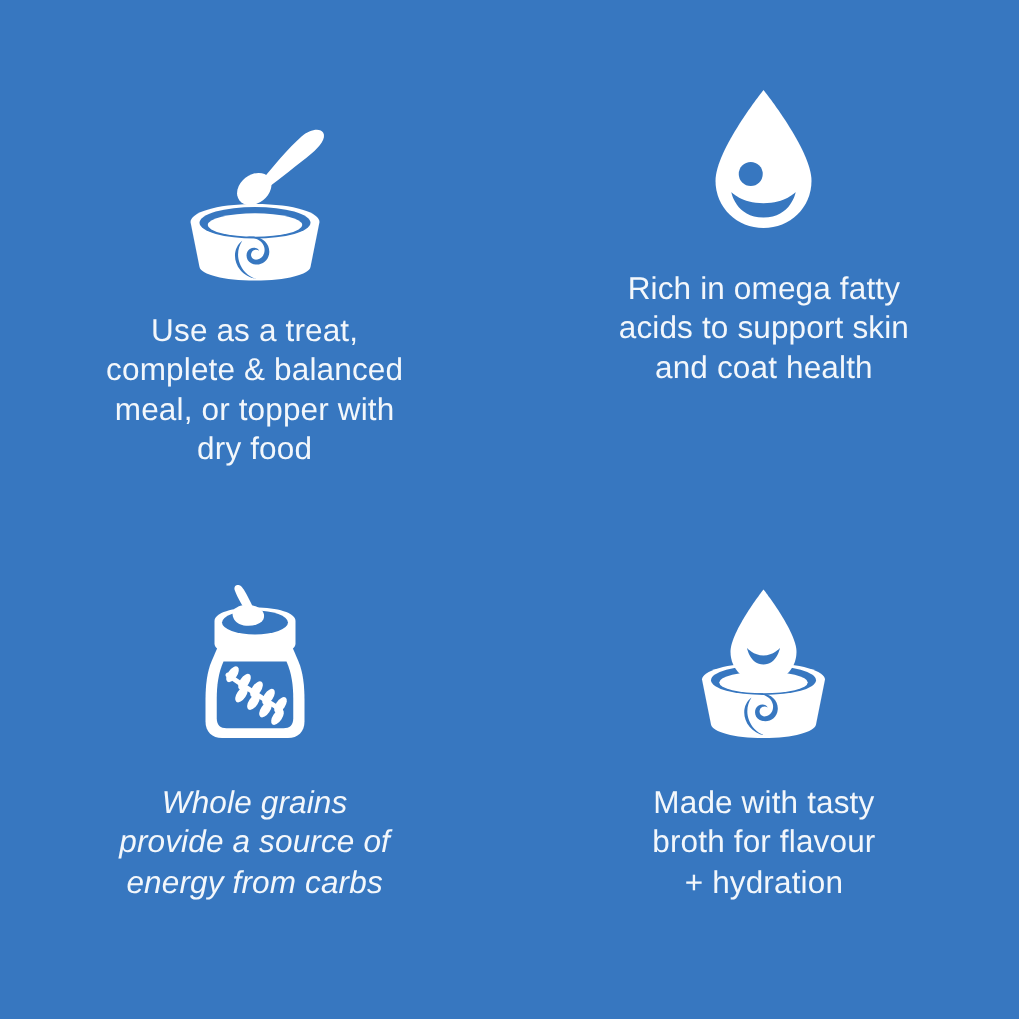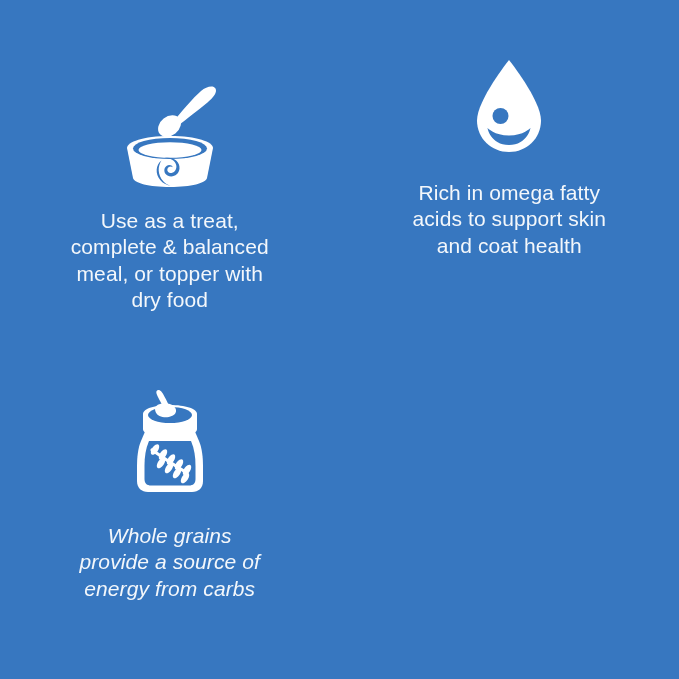--- a/index.html
+++ b/index.html
@@ -142,15 +142,37 @@
           <path d="M60 24 C60 20 66 17.5 72.5 18.5 C79 19.5 82.5 24 80.5 28 C78.5 32 70 33.5 64.5 31 C61.5 29.6 60 26.8 60 24 Z" fill="#ffffff"></path>
 
           <path d="M68.5 22 C65.5 17 62.5 11.5 61.5 8.5 C60.7 6 62.4 4.4 64.6 5.2 C66.6 5.9 68.6 9.6 70.8 14 C72.3 17 73.8 20 74.8 22 Z" fill="#ffffff"></path>
         </svg>
       </div>
       <div class="caption">Whole grains
 provide a source of
 energy from carbs</div>
     </div>
 
+    <div class="cell cell-bot-right">
+      <div class="icon-wrap">
+        <svg width="150" height="118" viewBox="0 0 150 118" aria-hidden="true">
+
+          <path d="M34 68 C34 62.5 50 57 75 57 C100 57 116 62.5 116 68 L110 98 C109 103 95 107 75 107 C55 107 41 103 40 98 Z" fill="#ffffff"></path>
+
+          <ellipse cx="75" cy="68.5" rx="35" ry="9.8" fill="#3777c0"></ellipse>
+
+          <ellipse cx="75" cy="70" rx="29.5" ry="7.2" fill="#ffffff"></ellipse>
+
+          <path d="M70 77.5 C78.5 76 85 81 84.5 88 C84 94.5 77.5 97.5 72.5 95 C68.5 93 68.5 87.5 71.5 85.5 C74 83.8 77 84.7 77.8 86.7 C76 85.4 73.4 86.1 72.6 88.1 C71.6 90.7 73.8 93.1 76.6 92.5 C80.3 91.7 82 88 81.2 84.5 C80.2 80 75.6 77.5 70 77.5 Z" fill="#3777c0"></path>
+          <path d="M67 80 C63 86 63 94.5 69 101 C71 103.1 73.5 104.5 76 105.3 C72 104.7 68.3 102.7 65.7 99.5 C60.5 93.1 61.1 84.5 67 80 Z" fill="#3777c0"></path>
+
+          <path d="M75 8 C75 8 97 36 97 49.5 C97 61.8 87.2 70 75 70 C62.8 70 53 61.8 53 49.5 C53 36 75 8 75 8 Z" fill="#ffffff"></path>
+
+          <path d="M64 47 C64 47 66 58 75 58 C84 58 86 47 86 47 C86 47 81.5 52 75 52 C68.5 52 64 47 64 47 Z" fill="#3777c0"></path>
+        </svg>
+      </div>
+      <div class="caption">Made with tasty
+broth for flavour
++ hydration</div>
+    </div>
 
   </div>
 </div>
 
 </body></html>

